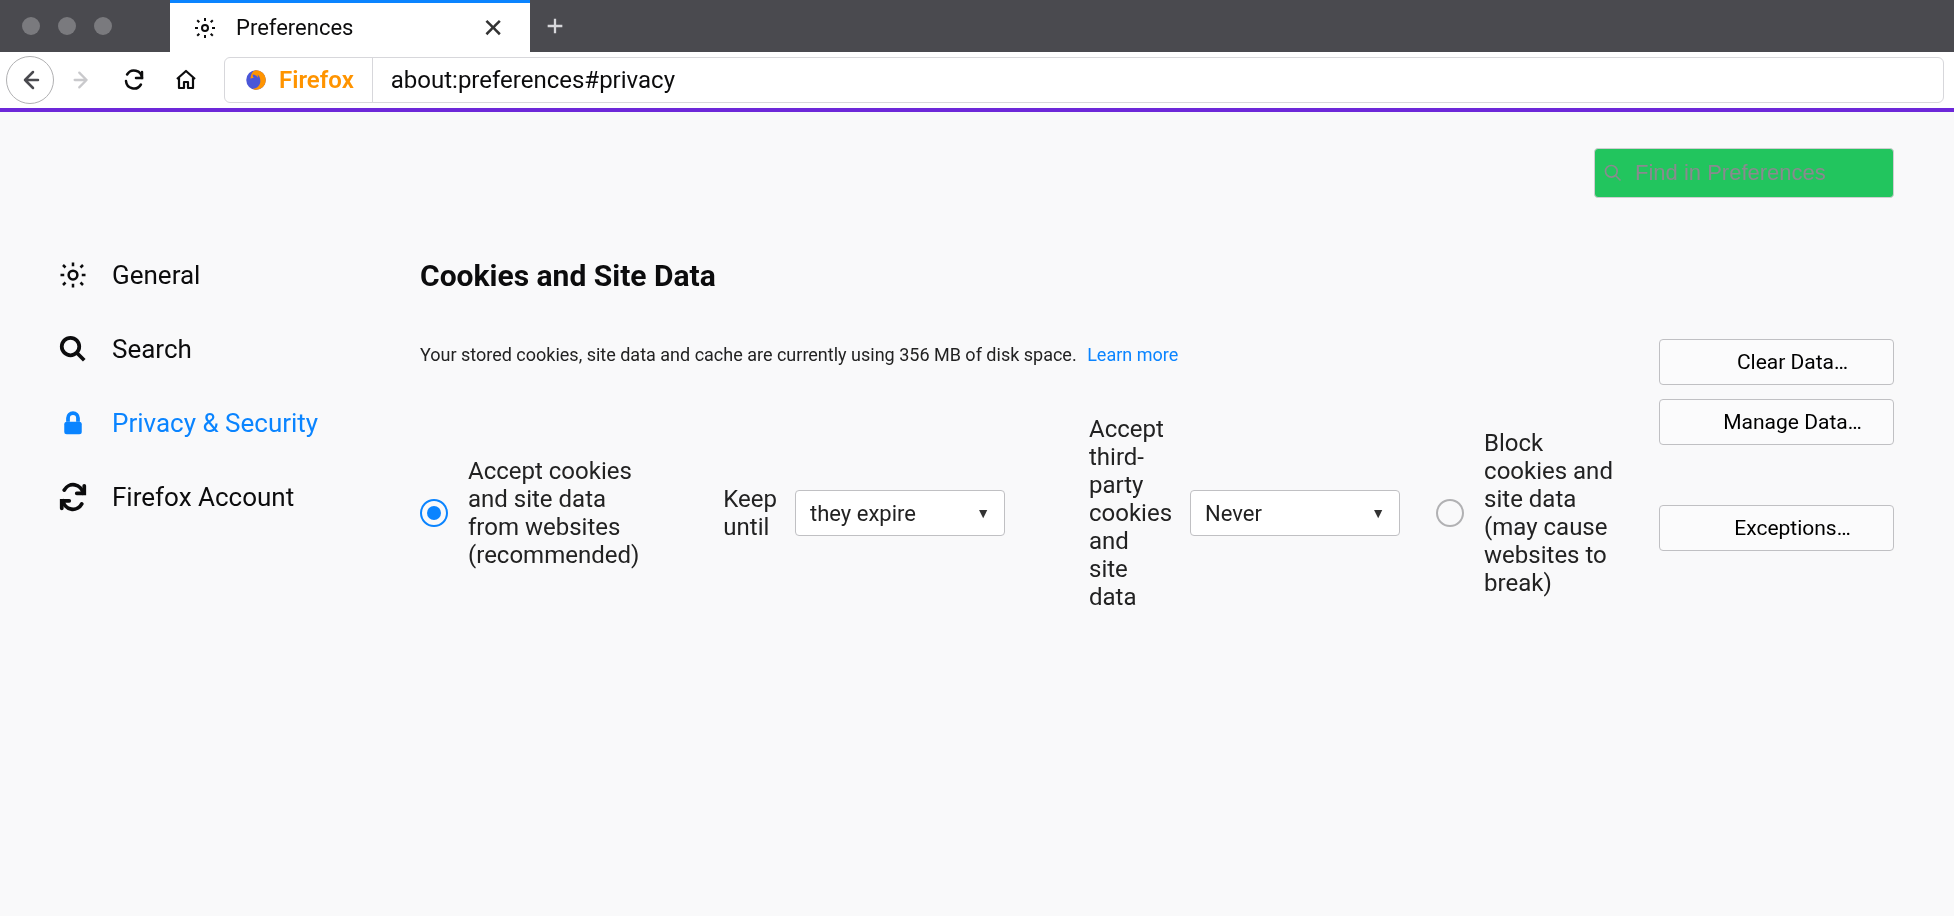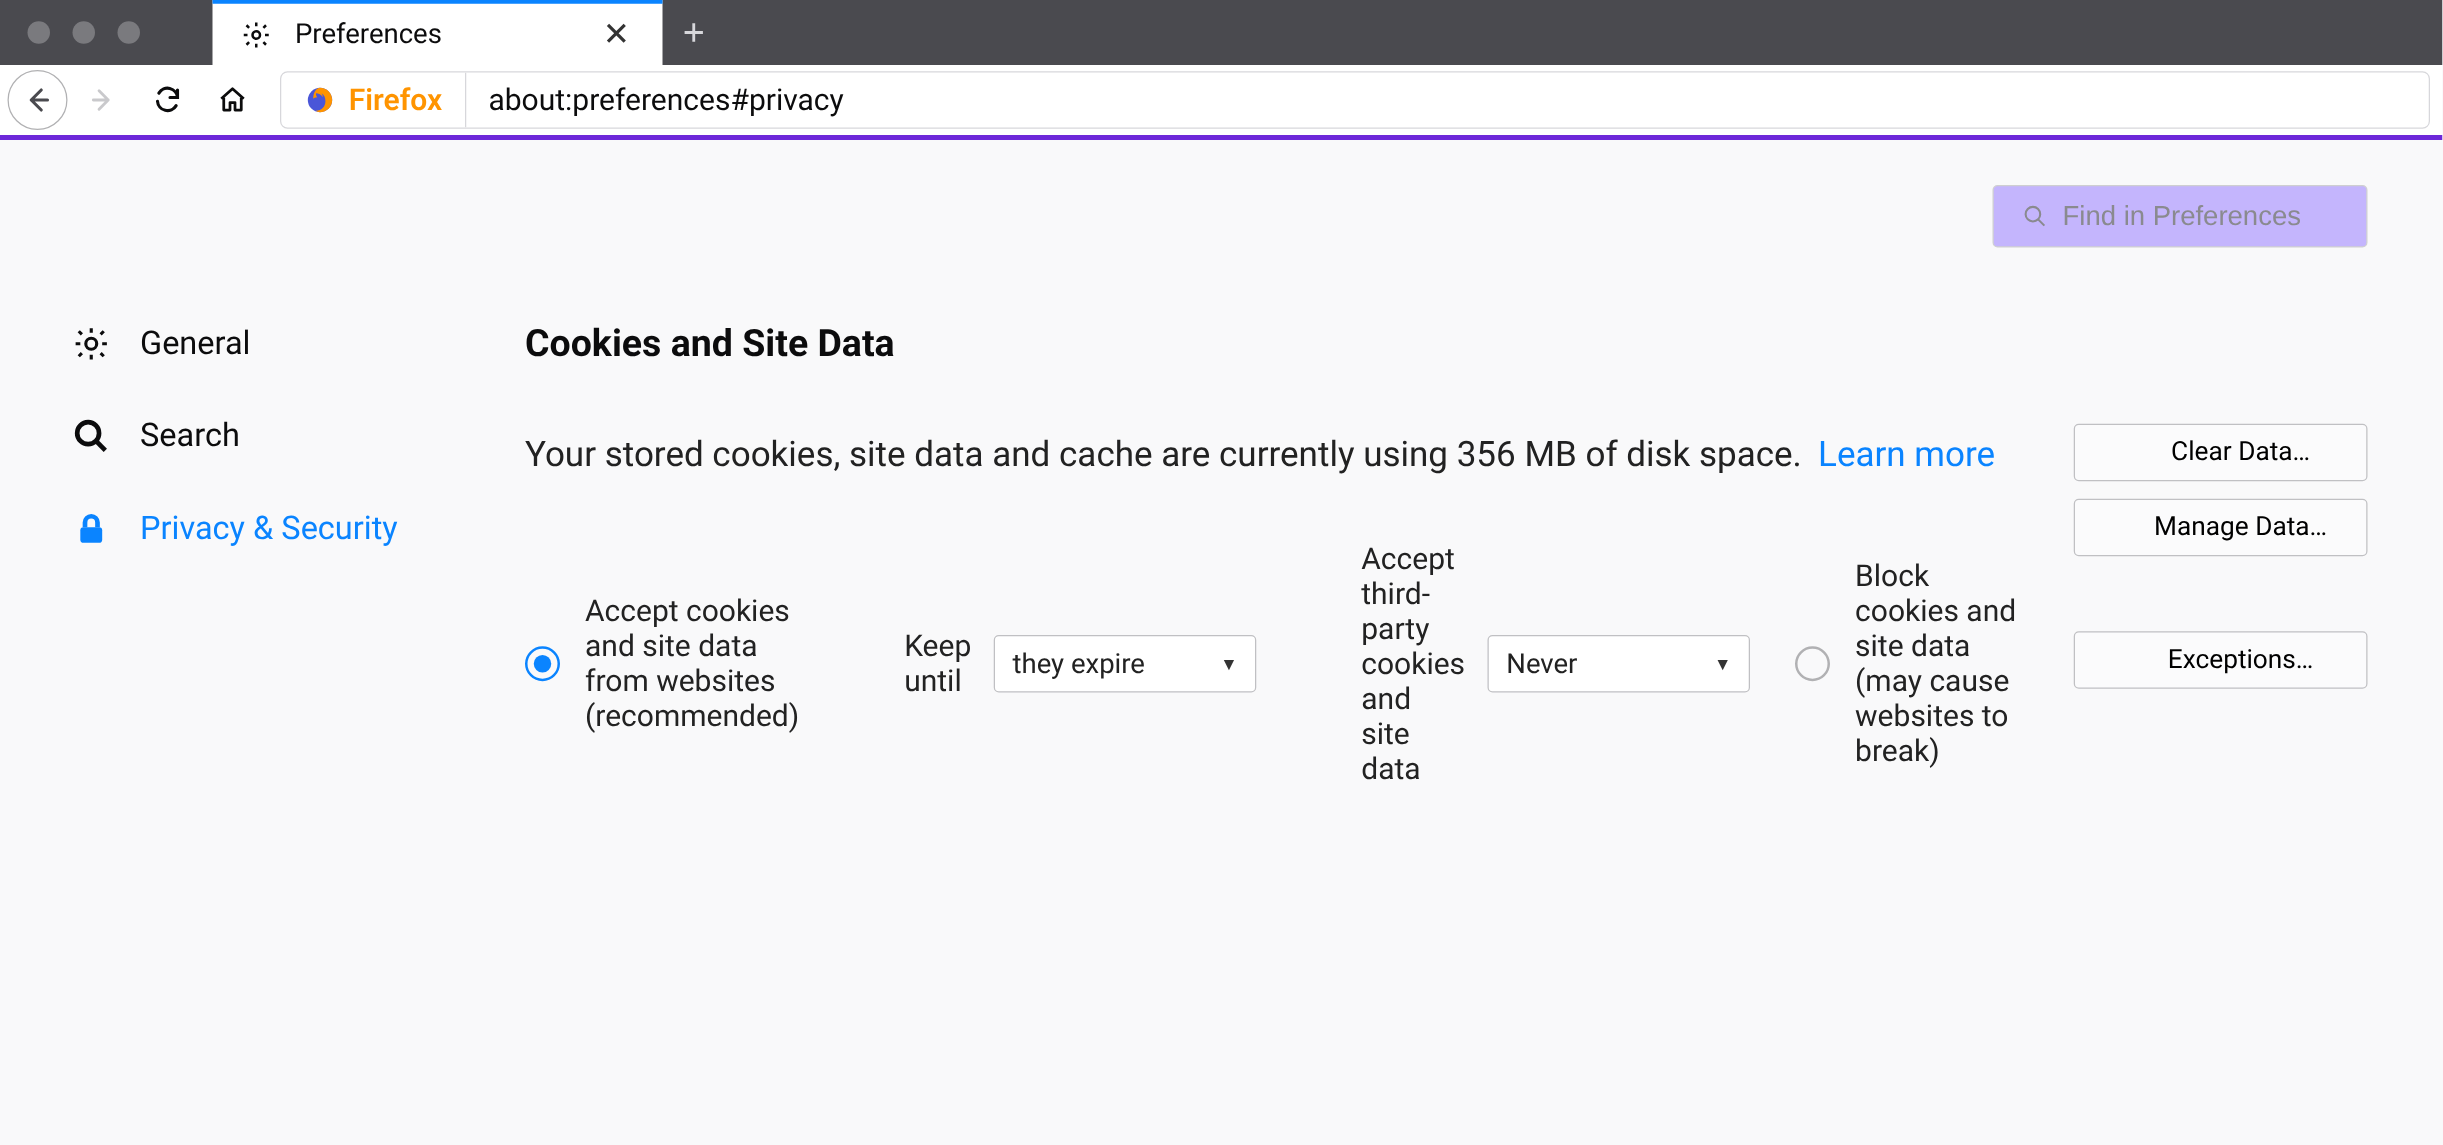--- a/index.html
+++ b/index.html
@@ -82,23 +82,23 @@
     position: relative;
     height: calc(916px - 52px - 60px);
     padding-top: 36px;
   }
   .search-pref {
     position: absolute;
     top: 36px; right: 60px;
     width: 300px; height: 50px;
     border: 1px solid #cfcfd1;
     border-radius: 4px;
-    background: #c4b5fd;
+    background: #22c55e;
     display: flex; align-items: center;
-    padding: 0 23px; gap: 12px;
+    padding: 0 8px; gap: 12px;
   }
   .search-pref input {
     border: none; outline: none; font-size: 22px; width: 100%; color: #333;
     background: transparent;
   }
   .search-pref input::placeholder { color: #8a8a8f; }
 
   .layout {
     display: flex;
     padding-top: 110px;
@@ -124,21 +124,21 @@
     padding-right: 60px;
   }
   .section-title {
     font-size: 30px; font-weight: 700; color: #0c0c0d;
     margin-bottom: 46px;
   }
   .row-flex {
     display: flex; align-items: flex-start; gap: 40px;
   }
   .desc-col { flex: 1; }
-  .desc-text { font-size: 28px; line-height: 1.8; color: #222; }
+  .desc-text { font-size: 18px; line-height: 1.8; color: #222; }
   .learn-link { color: #0a84ff; cursor: pointer; margin-left: 6px;}
 
   .btn-col {
     display: flex; flex-direction: column; gap: 14px;
     width: 235px;
   }
   .pref-btn {
     height: 46px;
     border: 1px solid #c0c0c3;
     background: #fbfbfc;
@@ -280,20 +280,30 @@
         <span>Search</span>
       </div>
       <div class="side-item active">
         <span class="side-icon">
           <svg viewBox="0 0 24 24" width="30" height="30" fill="#0a84ff">
             <rect x="5" y="11" width="14" height="10" rx="2"></rect>
             <path d="M8 11V8a4 4 0 1 1 8 0v3" fill="none" stroke="#0a84ff" stroke-width="3"></path>
           </svg>
         </span>
         <span>Privacy &amp; Security</span>
+      </div>
+      <div class="side-item">
+        <span class="side-icon">
+          <svg viewBox="0 0 24 24" width="30" height="30" fill="none" stroke="#0c0c0d" stroke-width="3" stroke-linecap="round">
+            <path d="M21 3v6h-6"></path>
+              <path d="M3 21v-6h6"></path>
+            <path d="M20 9A8 8 0 0 0 5 6.5M4 15a8 8 0 0 0 15 2.5"></path>
+          </svg>
+        </span>
+        <span>Firefox Account</span>
       </div>
     </div>
 
     <div class="main">
       <h2 class="section-title">Cookies and Site Data</h2>
 
       <div class="row-flex">
         <div class="desc-col">
           <p class="desc-text">
             <span>Your stored cookies, site data and cache are currently using 356 MB of disk space.</span>

